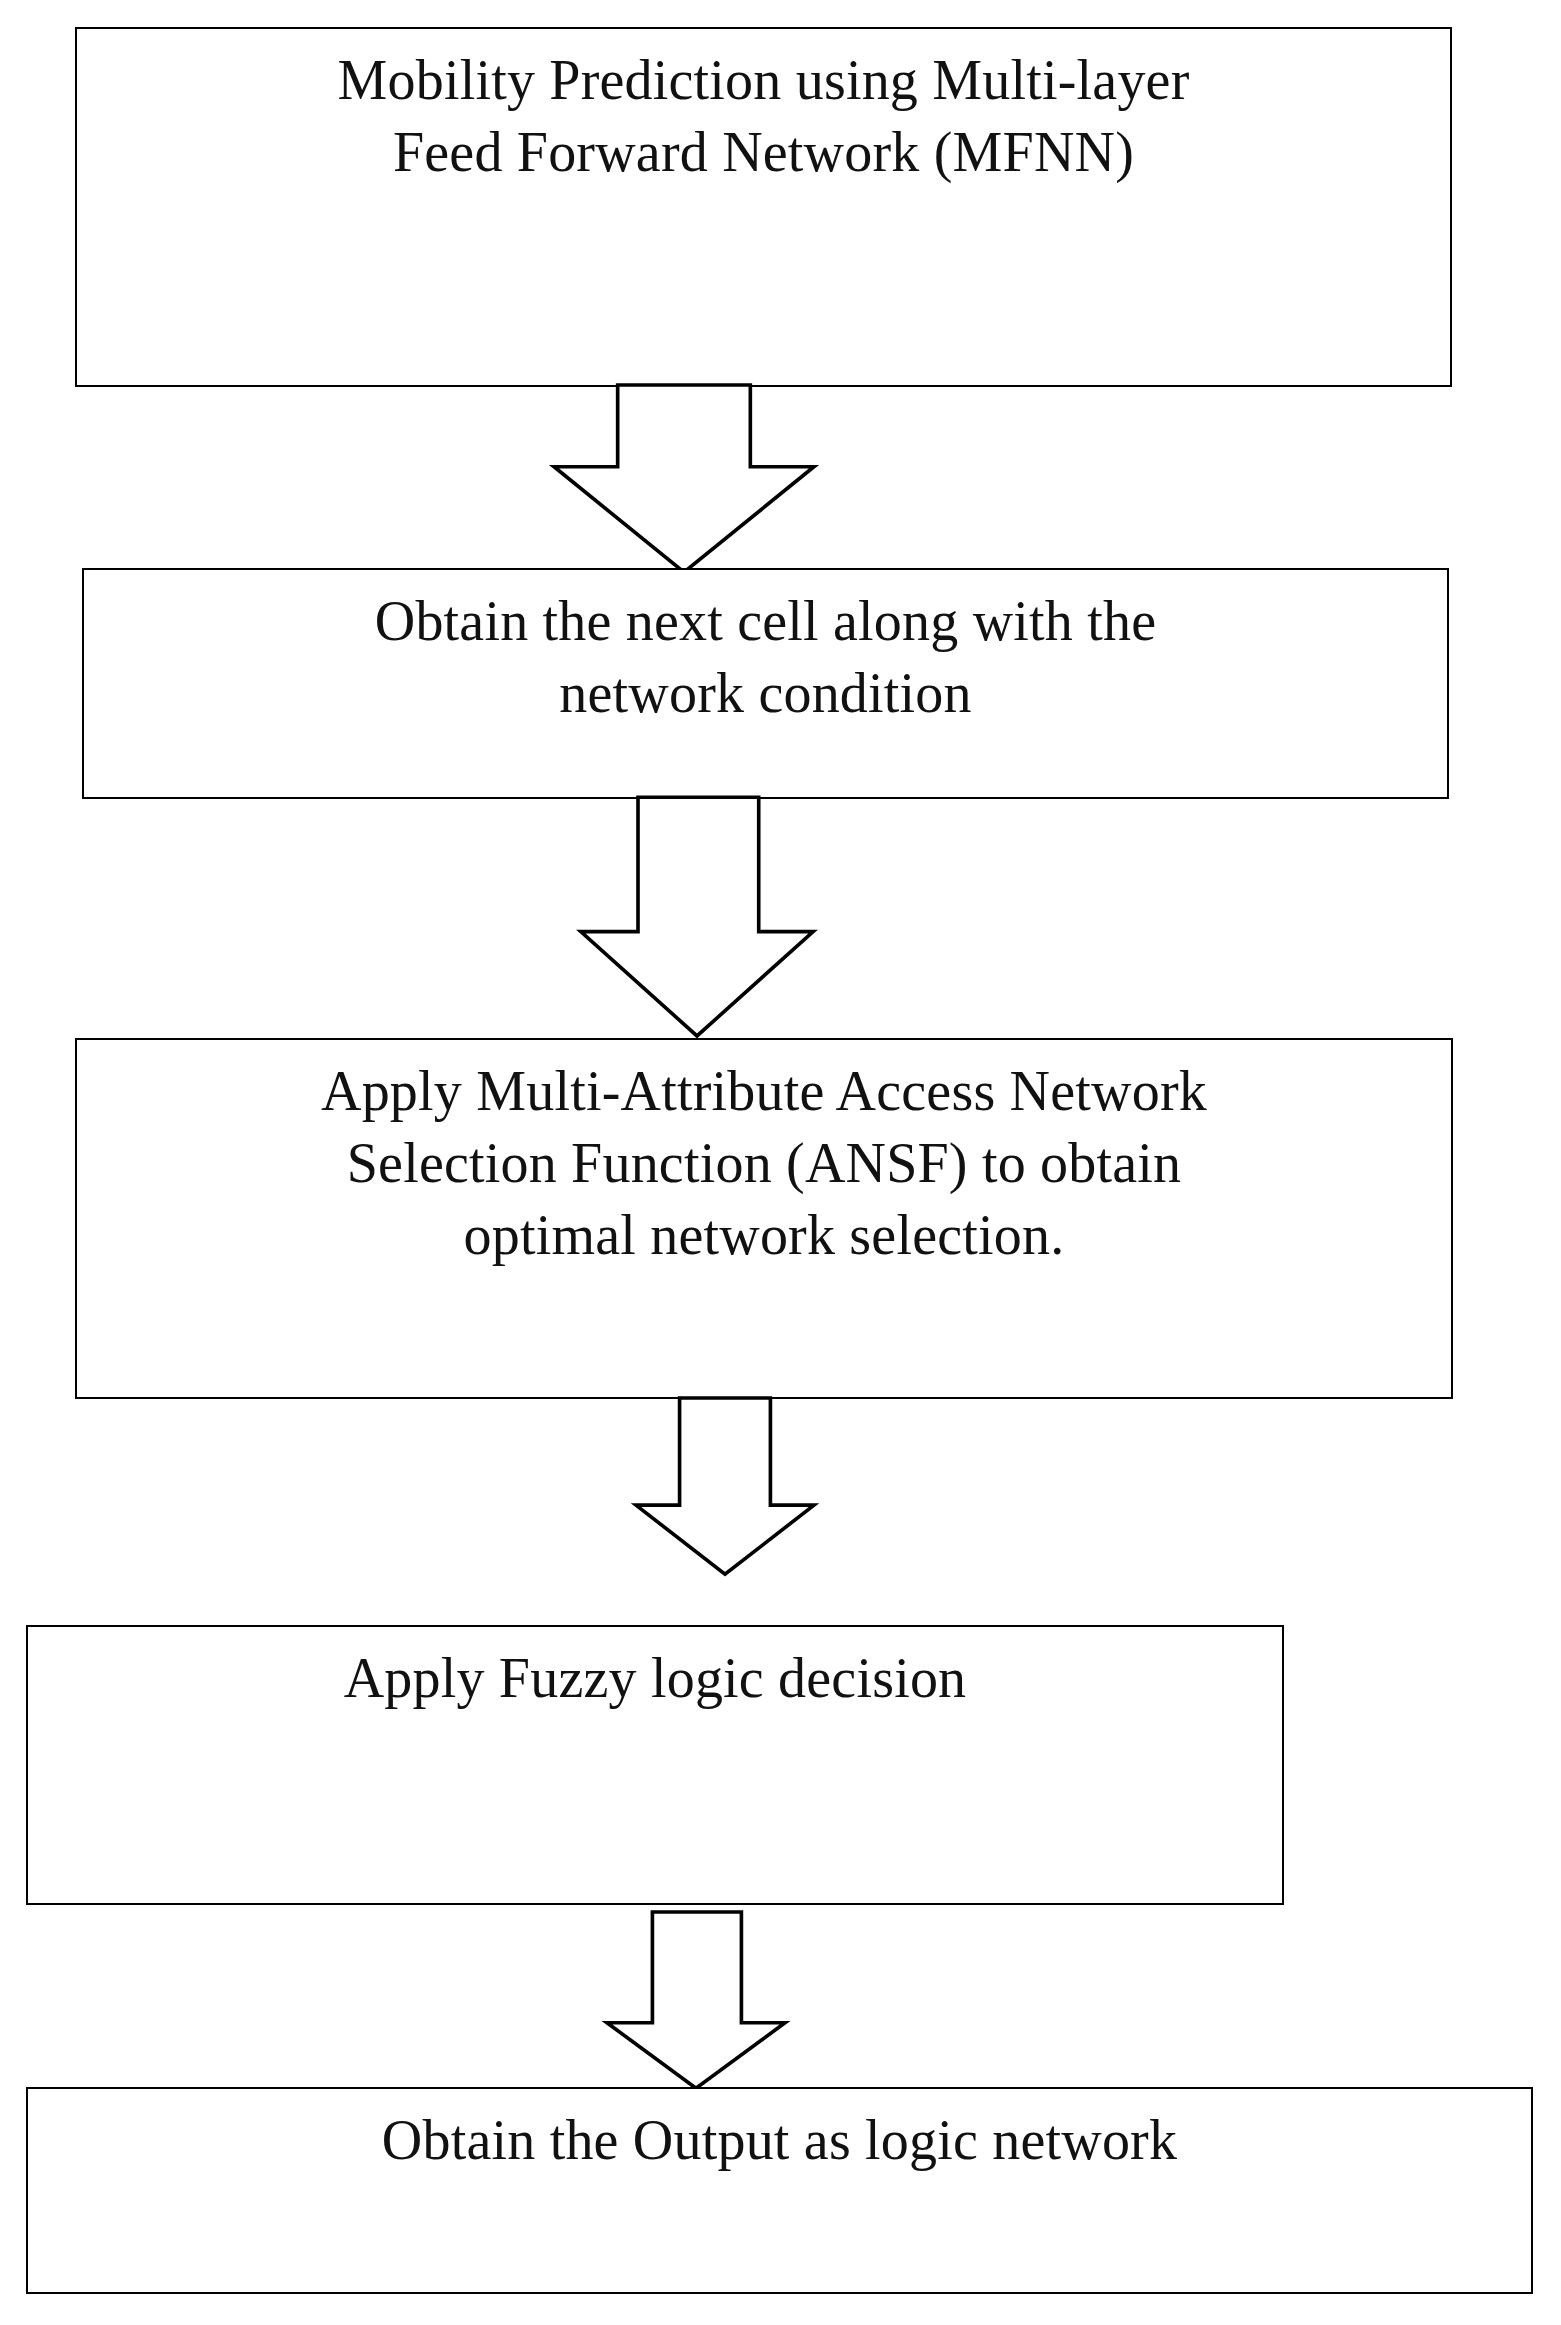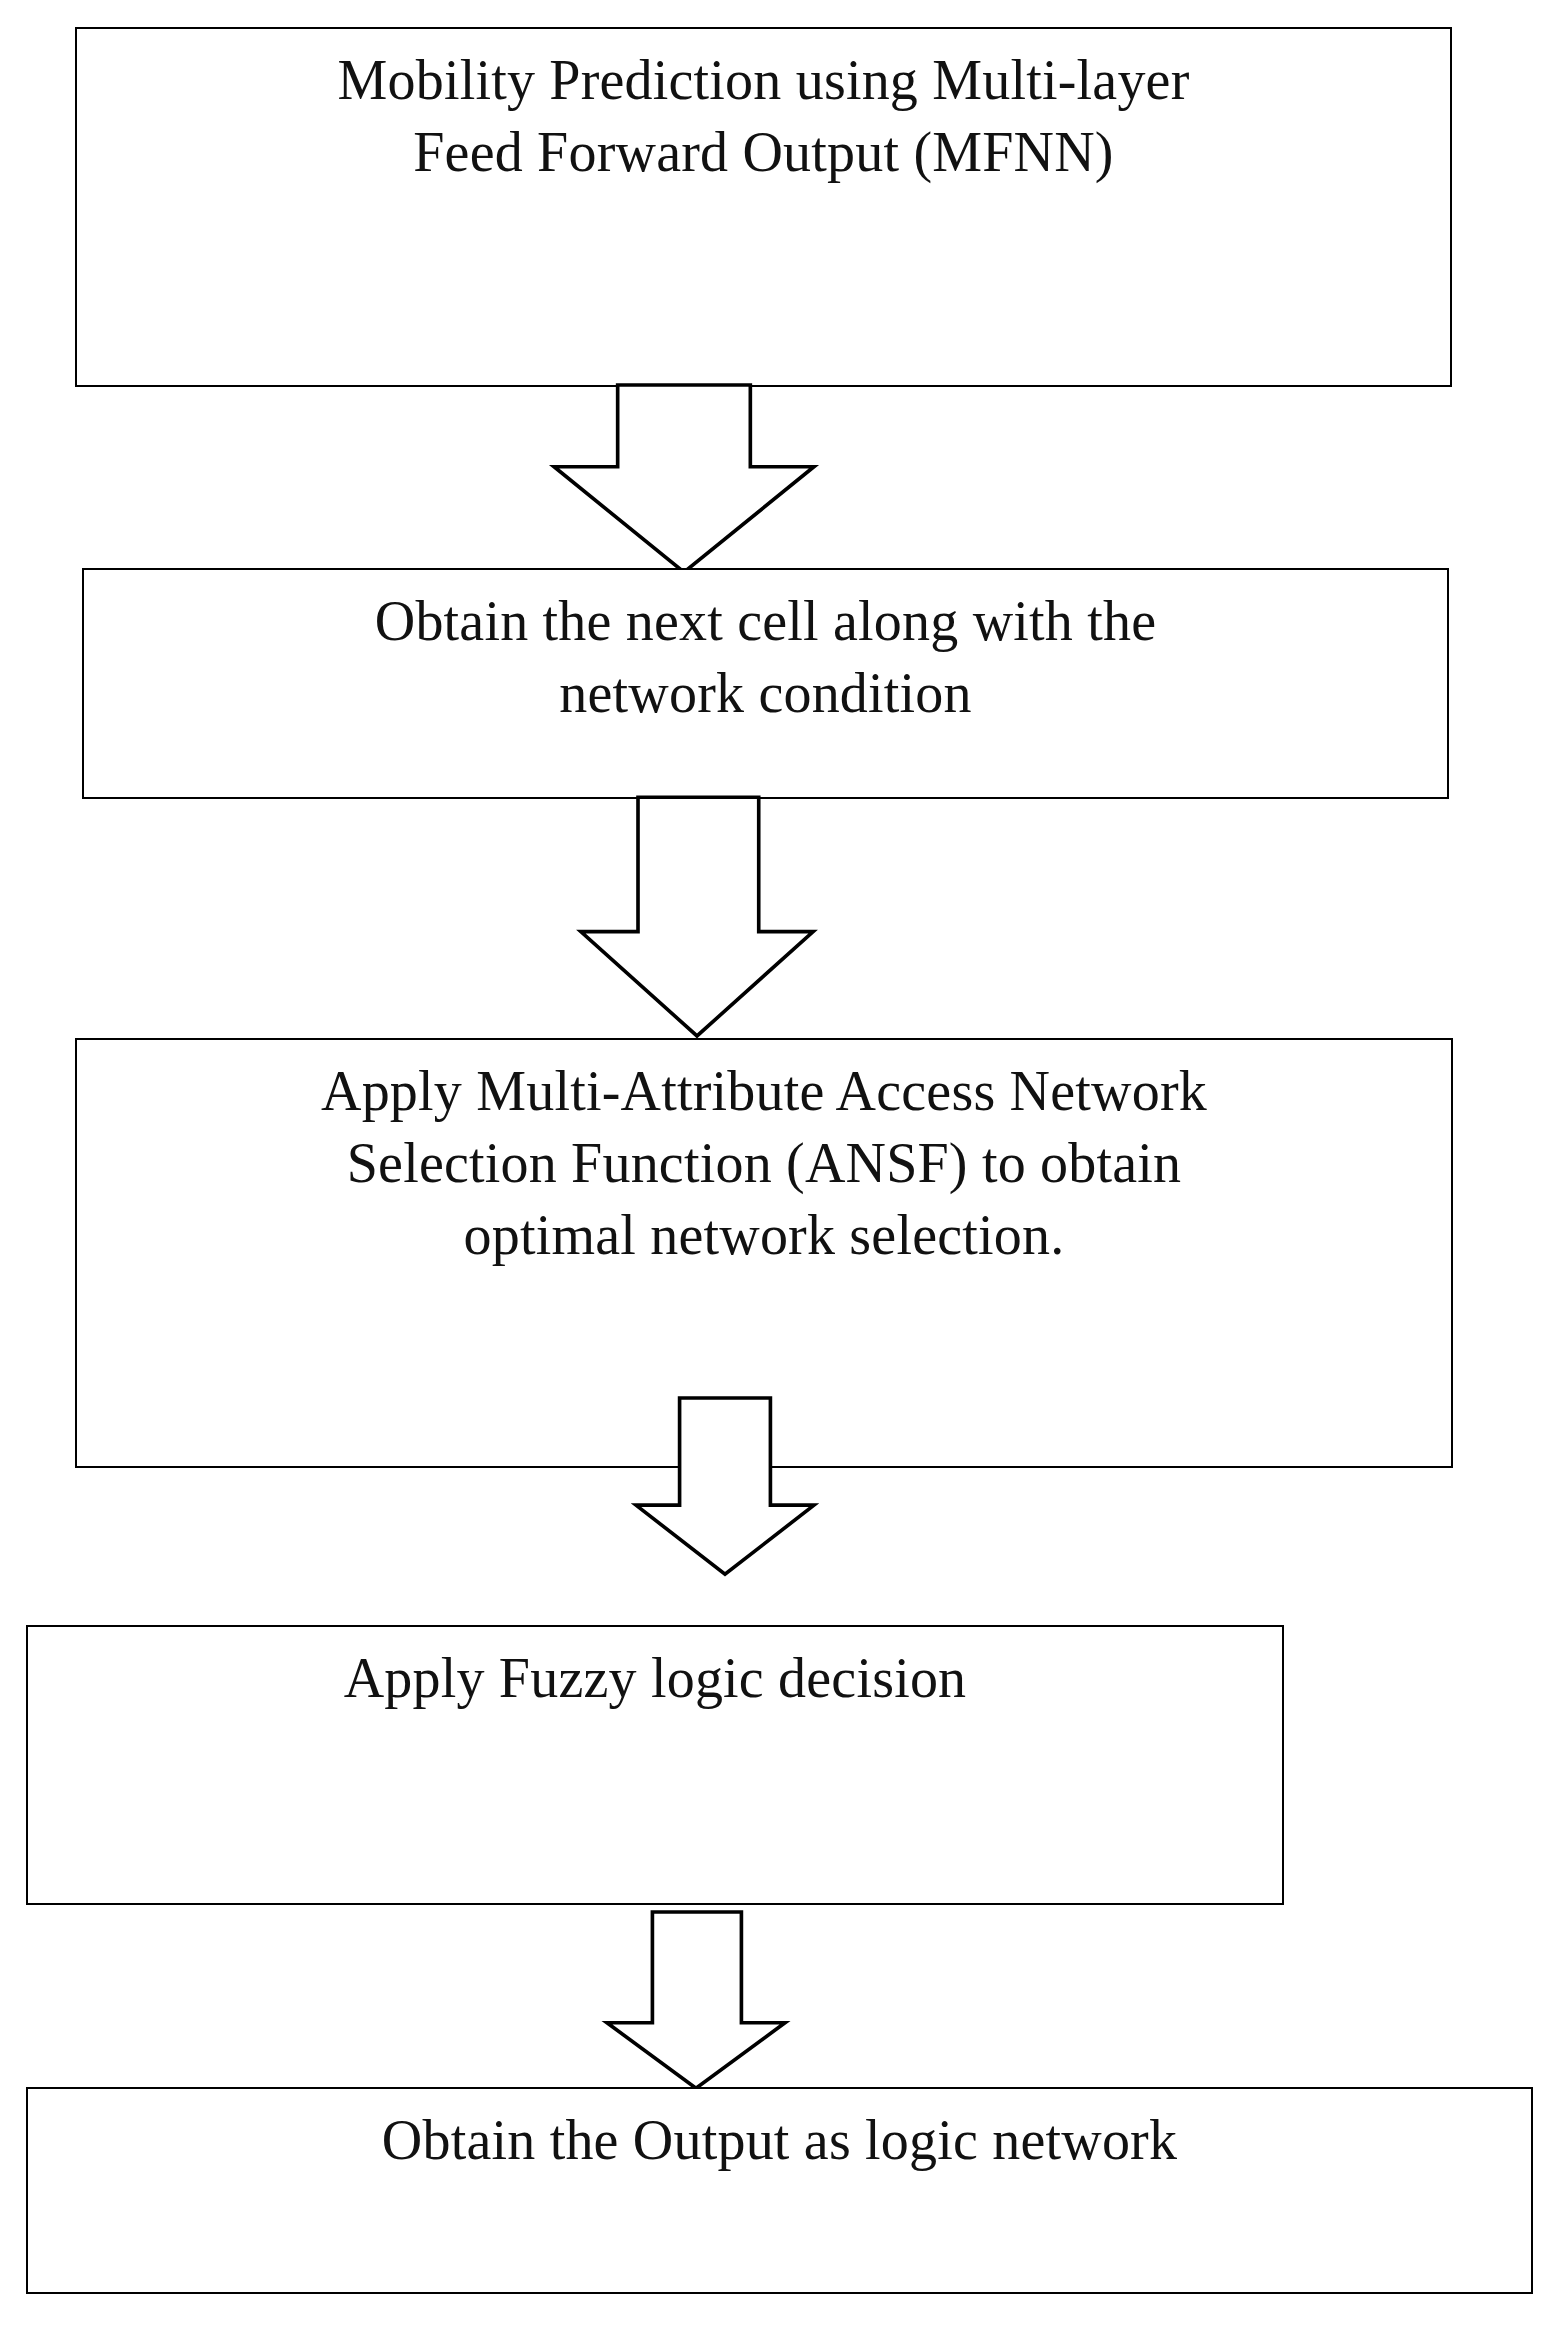--- a/index.html
+++ b/index.html
@@ -49,41 +49,41 @@
     stroke-linejoin: miter;
   }
 </style>
 </head>
 <body>
 
 <div id="canvas">
 
   <div class="node" style="left:75px; top:27px; width:1377px; height:360px;">
     <div class="node-text" style="top:16.4px; font-size:56px;">Mobility Prediction using Multi-layer
-Feed Forward Output (MFNN)</div>
+Feed Forward Network (MFNN)</div>
   </div>
 
   <div class="arrow" style="left:552px; top:385px; width:264px; height:189px;">
     <svg width="264" height="189" viewBox="0 0 290 208" xmlns="http://www.w3.org/2000/svg">
       <polygon points="72,0 218,0 218,90 288,90 145,206 2,90 72,90"></polygon>
     </svg>
   </div>
 
   <div class="node" style="left:82px; top:568px; width:1367px; height:231px;padding-left:32px;">
     <div class="node-text" style="top:16.4px; font-size:56px;">Obtain the next cell along with the
 network condition</div>
   </div>
 
   <div class="arrow" style="left:579px; top:797px; width:236px; height:241px;">
     <svg width="236" height="241" viewBox="0 0 260 265" xmlns="http://www.w3.org/2000/svg">
       <polygon points="65,0 198,0 198,148 258,148 130,263 2,148 65,148"></polygon>
     </svg>
   </div>
 
-  <div class="node" style="left:75px; top:1038px; width:1378px; height:430px;">
+  <div class="node" style="left:75px; top:1038px; width:1378px; height:361px;">
     <div class="node-text" style="top:16.4px; font-size:56px;">Apply Multi-Attribute Access Network
 Selection Function (ANSF) to obtain
 optimal network selection.</div>
   </div>
 
   <div class="arrow" style="left:634px; top:1398px; width:182px; height:178px;">
     <svg width="182" height="178" viewBox="0 0 200 196" xmlns="http://www.w3.org/2000/svg">
       <polygon points="50,0 150,0 150,118 198,118 100,194 2,118 50,118"></polygon>
     </svg>
   </div>

